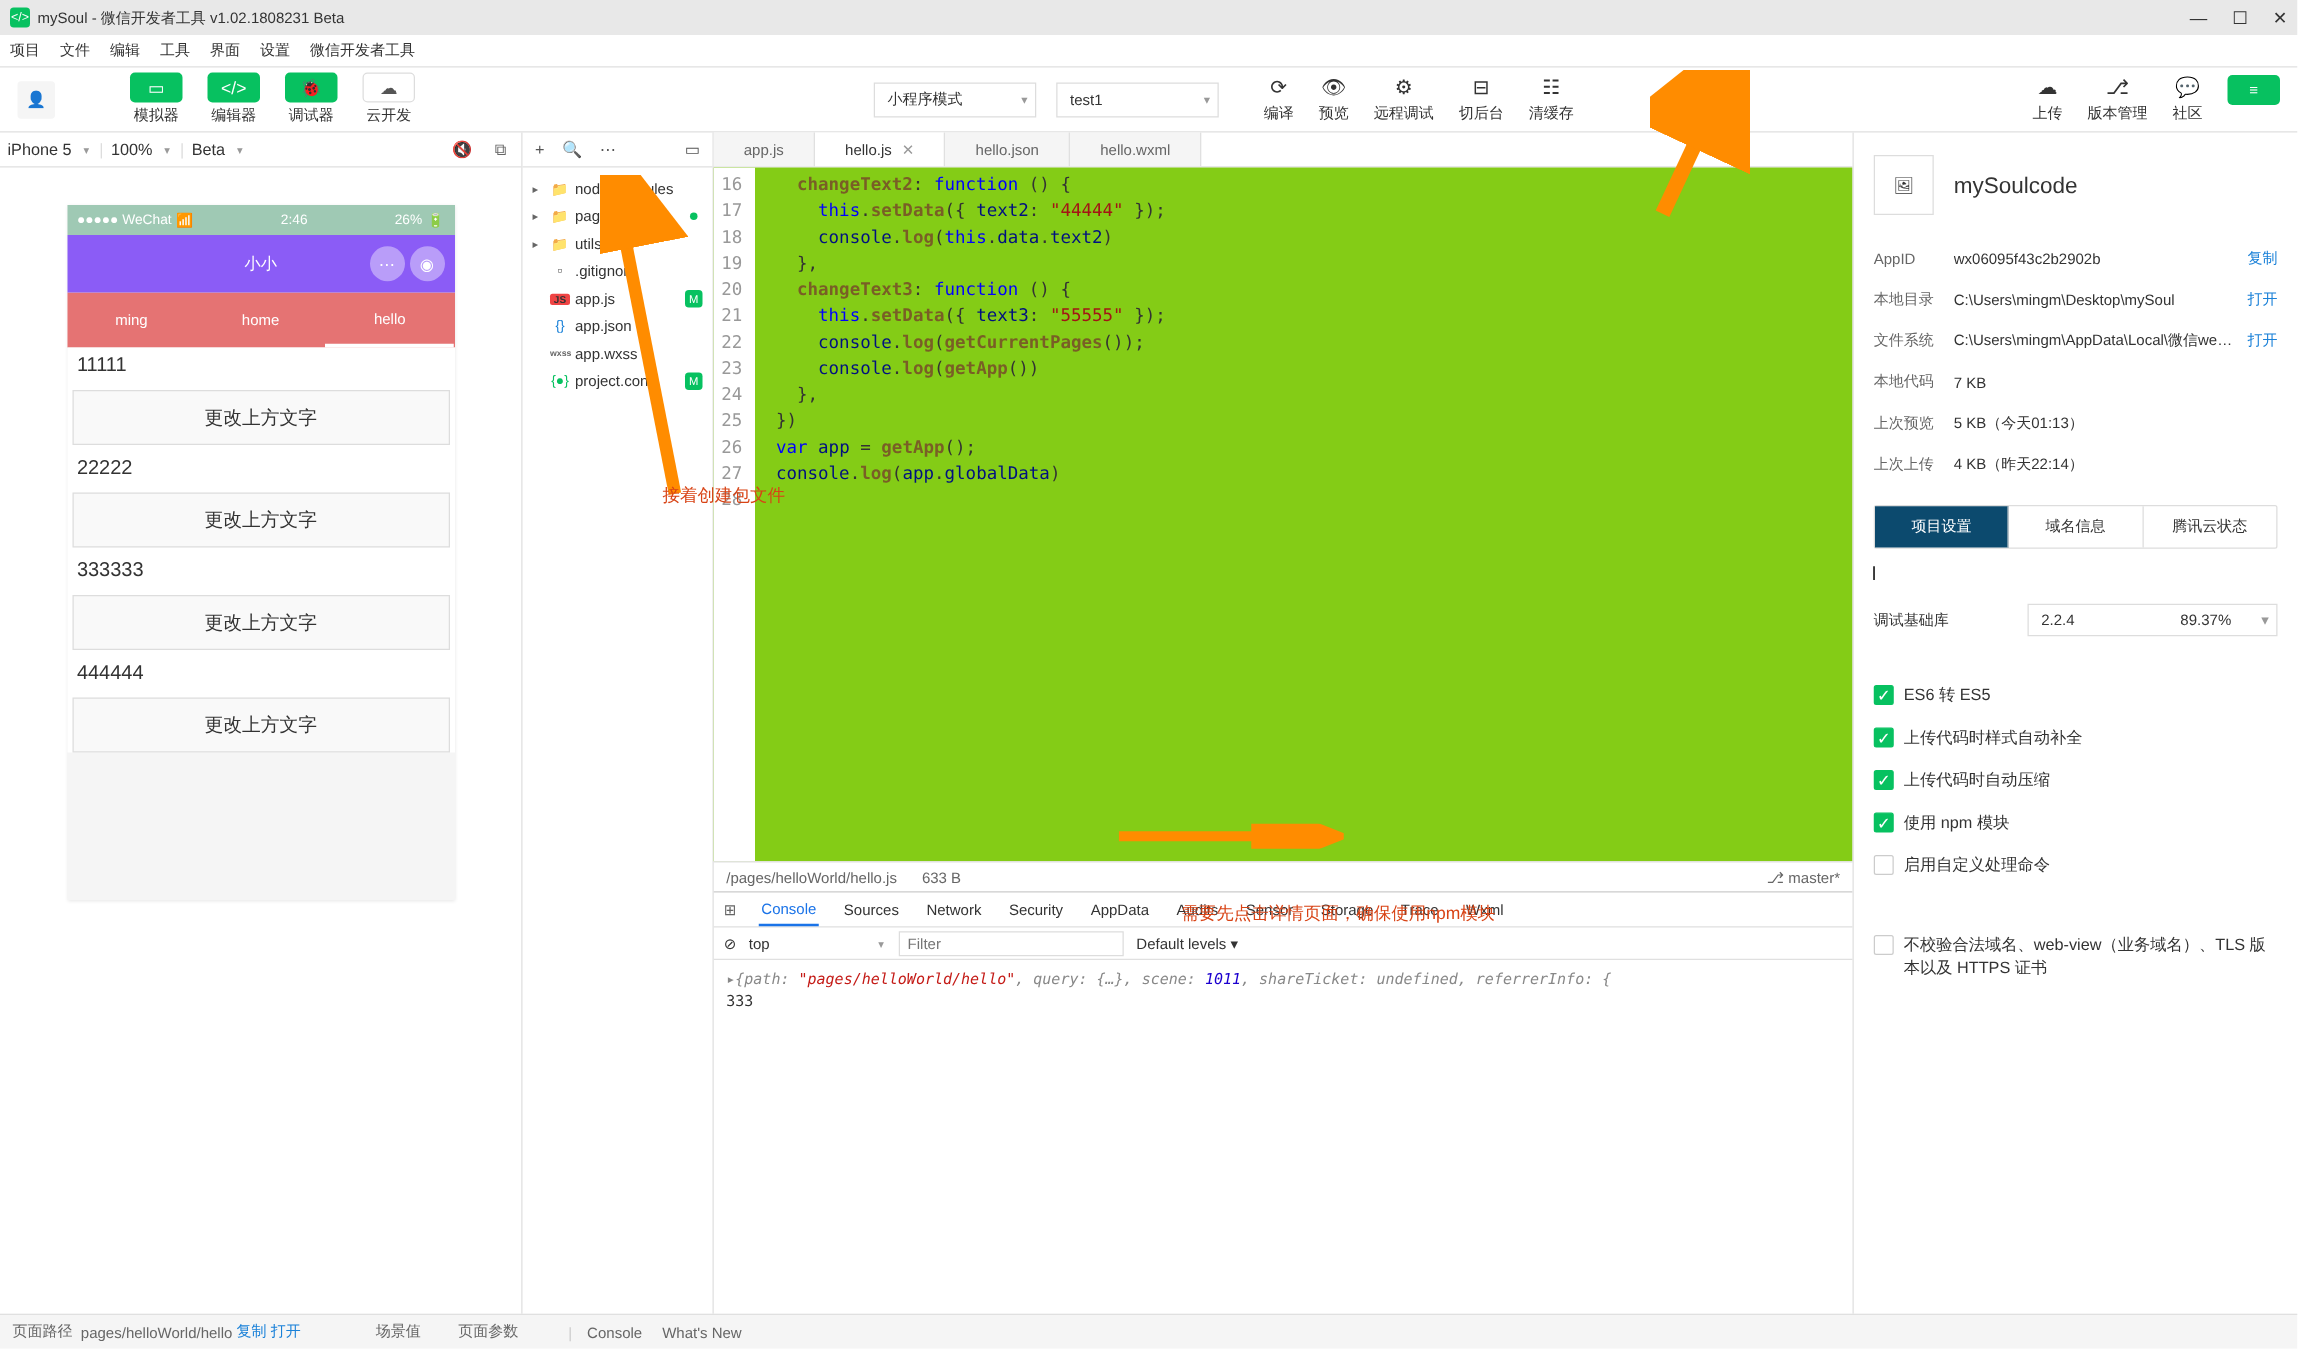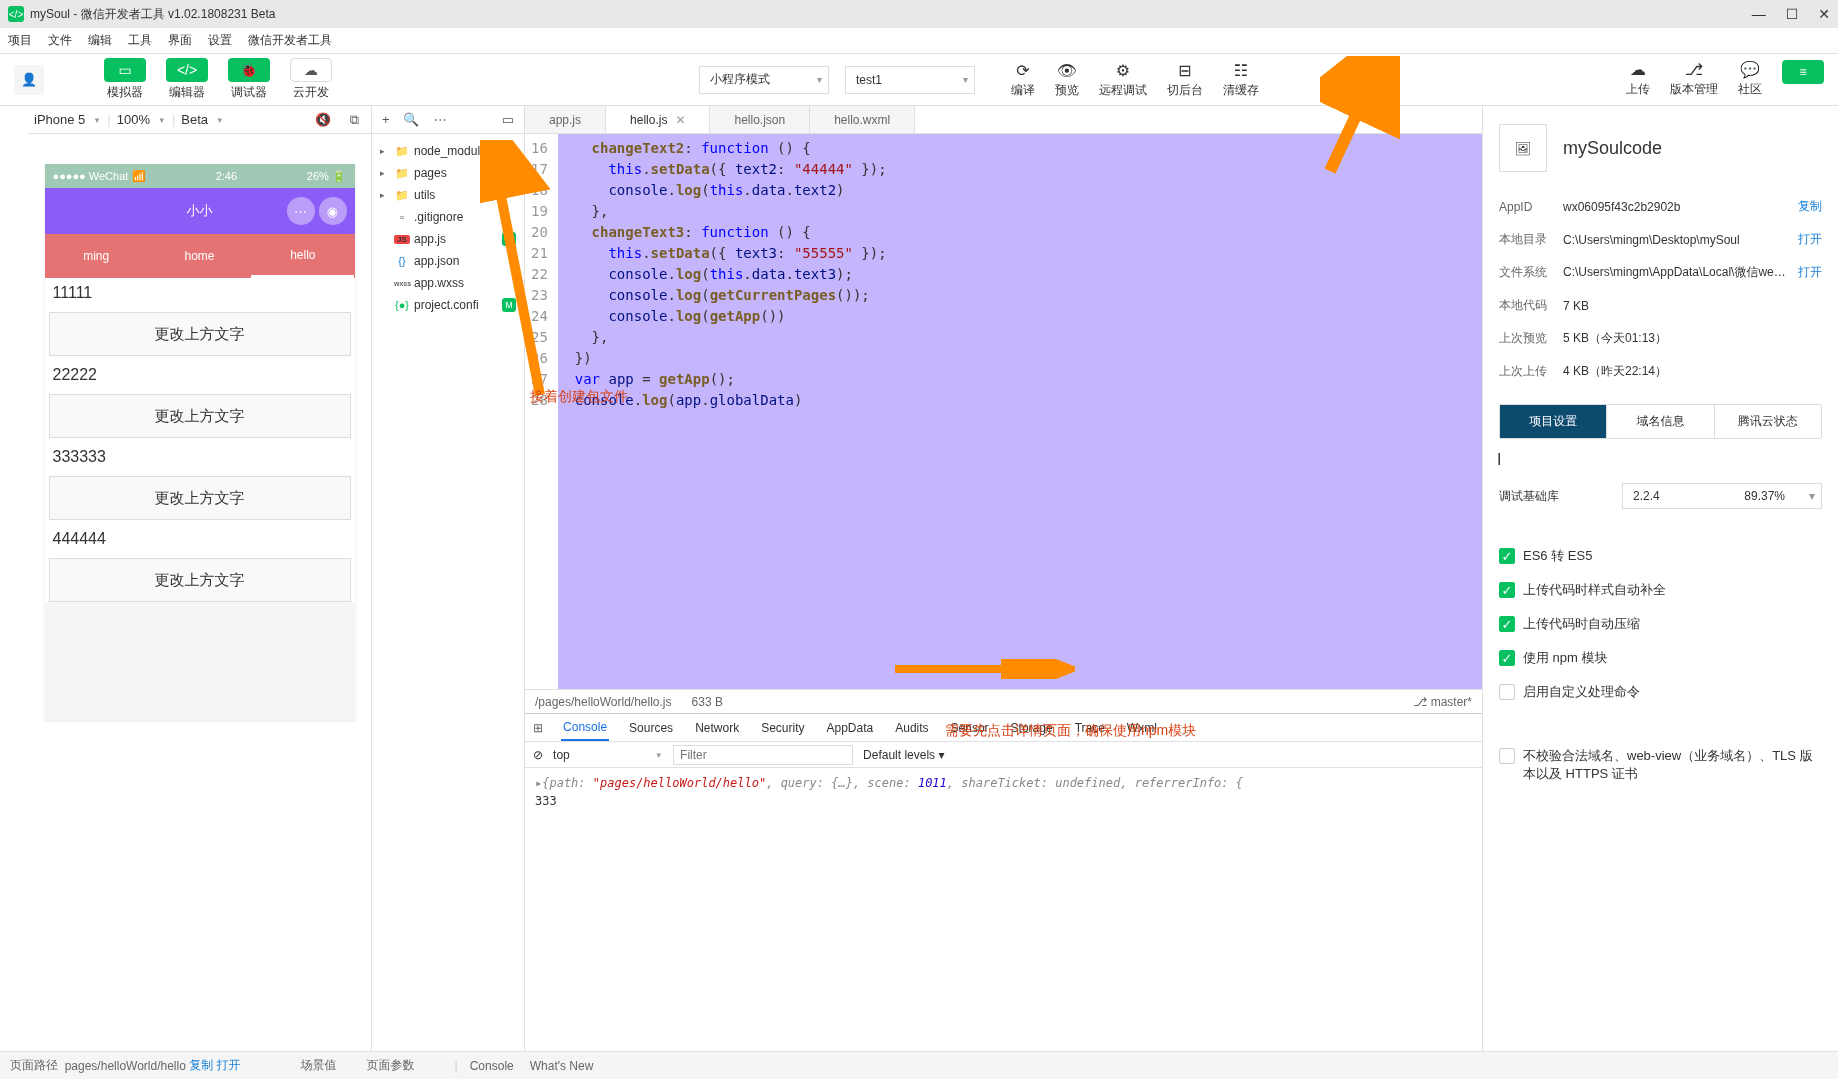--- a/index.html
+++ b/index.html
@@ -16,21 +16,21 @@
 .tool-btn { display: flex; flex-direction: column; align-items: center; gap: 2px; cursor: pointer; font-size: 12px; }
 .tool-icon { width: 42px; height: 24px; border-radius: 4px; display: flex; align-items: center; justify-content: center; color: #fff; font-size: 14px; }
 .green { background: #07c160; }
 .white-icon { background: #fff; border: 1px solid #ddd; color: #555; }
 .toolbar-center { margin-left: auto; display: flex; align-items: center; gap: 16px; }
 .select-box { height: 28px; border: 1px solid #ddd; padding: 0 24px 0 10px; background: #fff; font-size: 12px; display: flex; align-items: center; position: relative; min-width: 130px; }
 .select-box::after { content: "▾"; position: absolute; right: 6px; font-size: 10px; color: #999; }
 .toolbar-right { display: flex; gap: 20px; margin-left: 20px; }
 .toolbar-far-right { margin-left: auto; display: flex; gap: 20px; }
 .main { display: flex; height: calc(100vh - 28px - 26px - 52px - 28px); }
-.simulator-col { width: 372px; border-right: 1px solid #e0e0e0; display: flex; flex-direction: column; padding-left: 28px; }
+.simulator-col { width: 418px; border-right: 1px solid #e0e0e0; display: flex; flex-direction: column; }
 .sim-bar { height: 28px; display: flex; align-items: center; border-bottom: 1px solid #e0e0e0; padding: 0 6px; gap: 6px; }
 .sim-dd { display: inline-flex; align-items: center; position: relative; padding-right: 16px; }
 .sim-dd::after { content: "▾"; position: absolute; right: 2px; font-size: 9px; color: #999; }
 .sim-spacer { flex: 1; }
 .sim-icon-btn { padding: 0 6px; cursor: pointer; color: #666; }
 .phone-wrap { flex: 1; display: flex; justify-content: center; padding-top: 30px; }
 .phone { width: 310px; height: 556px; background: #f5f5f5; box-shadow: 0 1px 3px rgba(0,0,0,0.1); }
 .phone-status { height: 24px; background: #9fc9b4; color: #fff; display: flex; align-items: center; padding: 0 8px; font-size: 11px; }
 .phone-nav { height: 46px; background: #8b5cf6; display: flex; align-items: center; justify-content: center; color: #fff; position: relative; }
 .phone-nav-btns { position: absolute; right: 8px; display: flex; gap: 4px; }
@@ -49,21 +49,21 @@
 .tree-arrow { width: 10px; font-size: 9px; color: #666; }
 .tree-icon { width: 16px; text-align: center; font-size: 11px; }
 .tree-badge { position: absolute; right: 8px; width: 14px; height: 14px; border-radius: 3px; background: #07c160; color: #fff; font-size: 9px; display: flex; align-items: center; justify-content: center; }
 .tree-dot { position: absolute; right: 12px; width: 6px; height: 6px; border-radius: 50%; background: #07c160; }
 .code-col { flex: 1; display: flex; flex-direction: column; min-width: 0; }
 .file-tabs { height: 28px; display: flex; border-bottom: 1px solid #e0e0e0; }
 .file-tab { padding: 0 24px; display: flex; align-items: center; gap: 8px; font-size: 12px; border-right: 1px solid #e0e0e0; cursor: pointer; position:relative; }
 .file-tab.active { background: #fff; }
 .file-tab:not(.active) { background: #f5f5f5; color: #666; }
 .file-tab .close { color: #999; font-size: 12px; }
-.code-editor { flex: 1; display: flex; font-family: Consolas, monospace; font-size: 14px; overflow: auto; background: #c4b5fd; }
+.code-editor { flex: 1; display: flex; font-family: Consolas, monospace; font-size: 14px; overflow: auto; background: #84cc16; }
 .line-nums { background: #fff; color: #999; text-align: right; padding: 4px 10px 4px 6px; user-select: none; }
 .line-nums div { height: 21px; line-height: 21px; }
 .code-lines { padding: 4px 0; flex: 1; }
 .code-lines div { height: 21px; line-height: 21px; white-space: pre; }
 .kw { color: #0000ff; }
 .fn { color: #795e26; font-weight: bold; }
 .str { color: #a31515; }
 .this { color: #0000ff; }
 .prop { color: #001080; }
 .code-status { height: 24px; display: flex; align-items: center; padding: 0 10px; font-size: 12px; color: #666; border-top: 1px solid #e0e0e0; gap: 20px; }
@@ -337,21 +337,20 @@
             <div>27</div>
             <div>28</div>
           </div>
         <div class="code-lines" id="code-lines">
             <div>    <span class="fn">changeText2</span>: <span class="kw">function</span> () {</div>
             <div>      <span class="this">this</span>.<span class="fn">setData</span>({ <span class="prop">text2</span>: <span class="str">"44444"</span> });</div>
             <div>      <span class="prop">console</span>.<span class="fn">log</span>(<span class="this">this</span>.<span class="prop">data</span>.<span class="prop">text2</span>)</div>
             <div>    },</div>
             <div>    <span class="fn">changeText3</span>: <span class="kw">function</span> () {</div>
             <div>      <span class="this">this</span>.<span class="fn">setData</span>({ <span class="prop">text3</span>: <span class="str">"55555"</span> });</div>
-            <div>      <span class="prop">console</span>.<span class="fn">log</span>(<span class="this">this</span>.<span class="prop">data</span>.<span class="prop">text3</span>);</div>
             <div>      <span class="prop">console</span>.<span class="fn">log</span>(<span class="fn">getCurrentPages</span>());</div>
             <div>      <span class="prop">console</span>.<span class="fn">log</span>(<span class="fn">getApp</span>())</div>
             <div>    },</div>
             <div>  })</div>
             <div>  <span class="kw">var</span> <span class="prop">app</span> = <span class="fn">getApp</span>();</div>
             <div>  <span class="prop">console</span>.<span class="fn">log</span>(<span class="prop">app</span>.<span class="prop">globalData</span>)</div>
           </div>
       </div>
       <div class="code-status">
         <span>/pages/helloWorld/hello.js</span>

